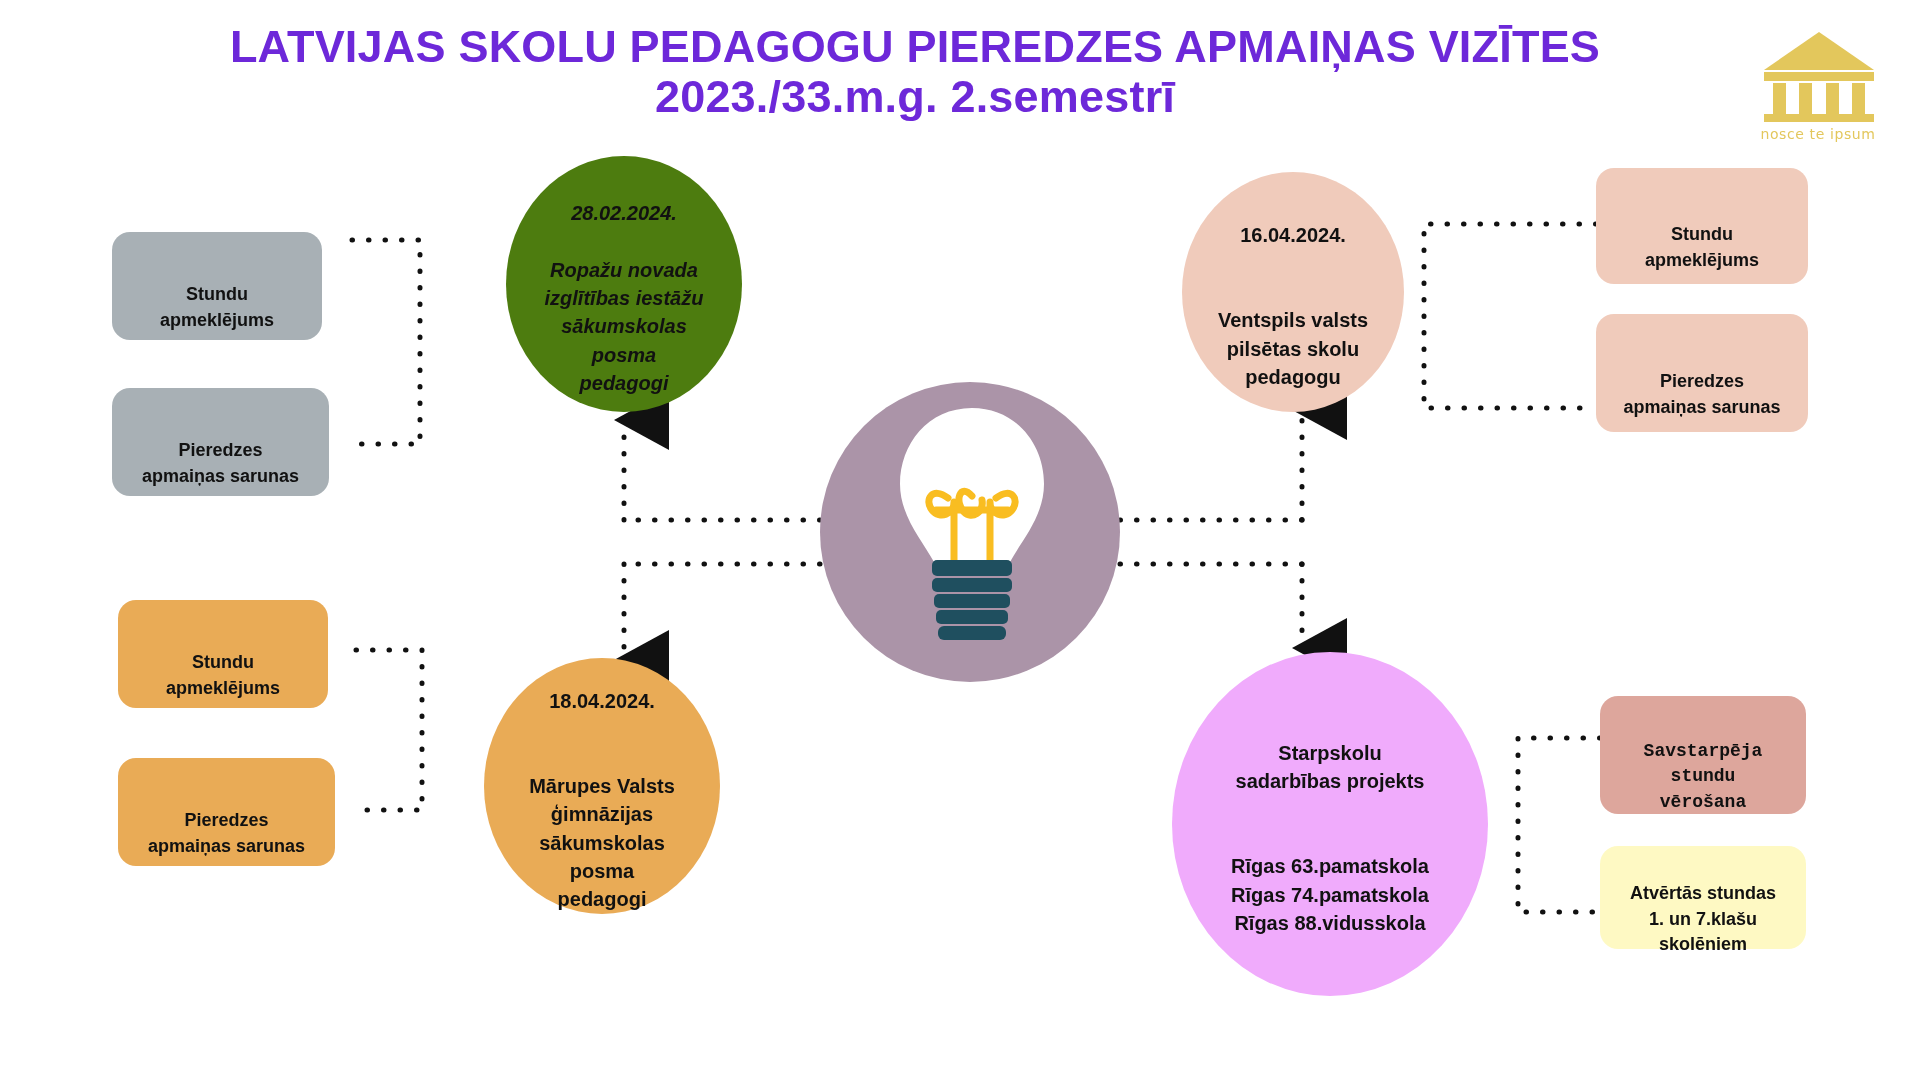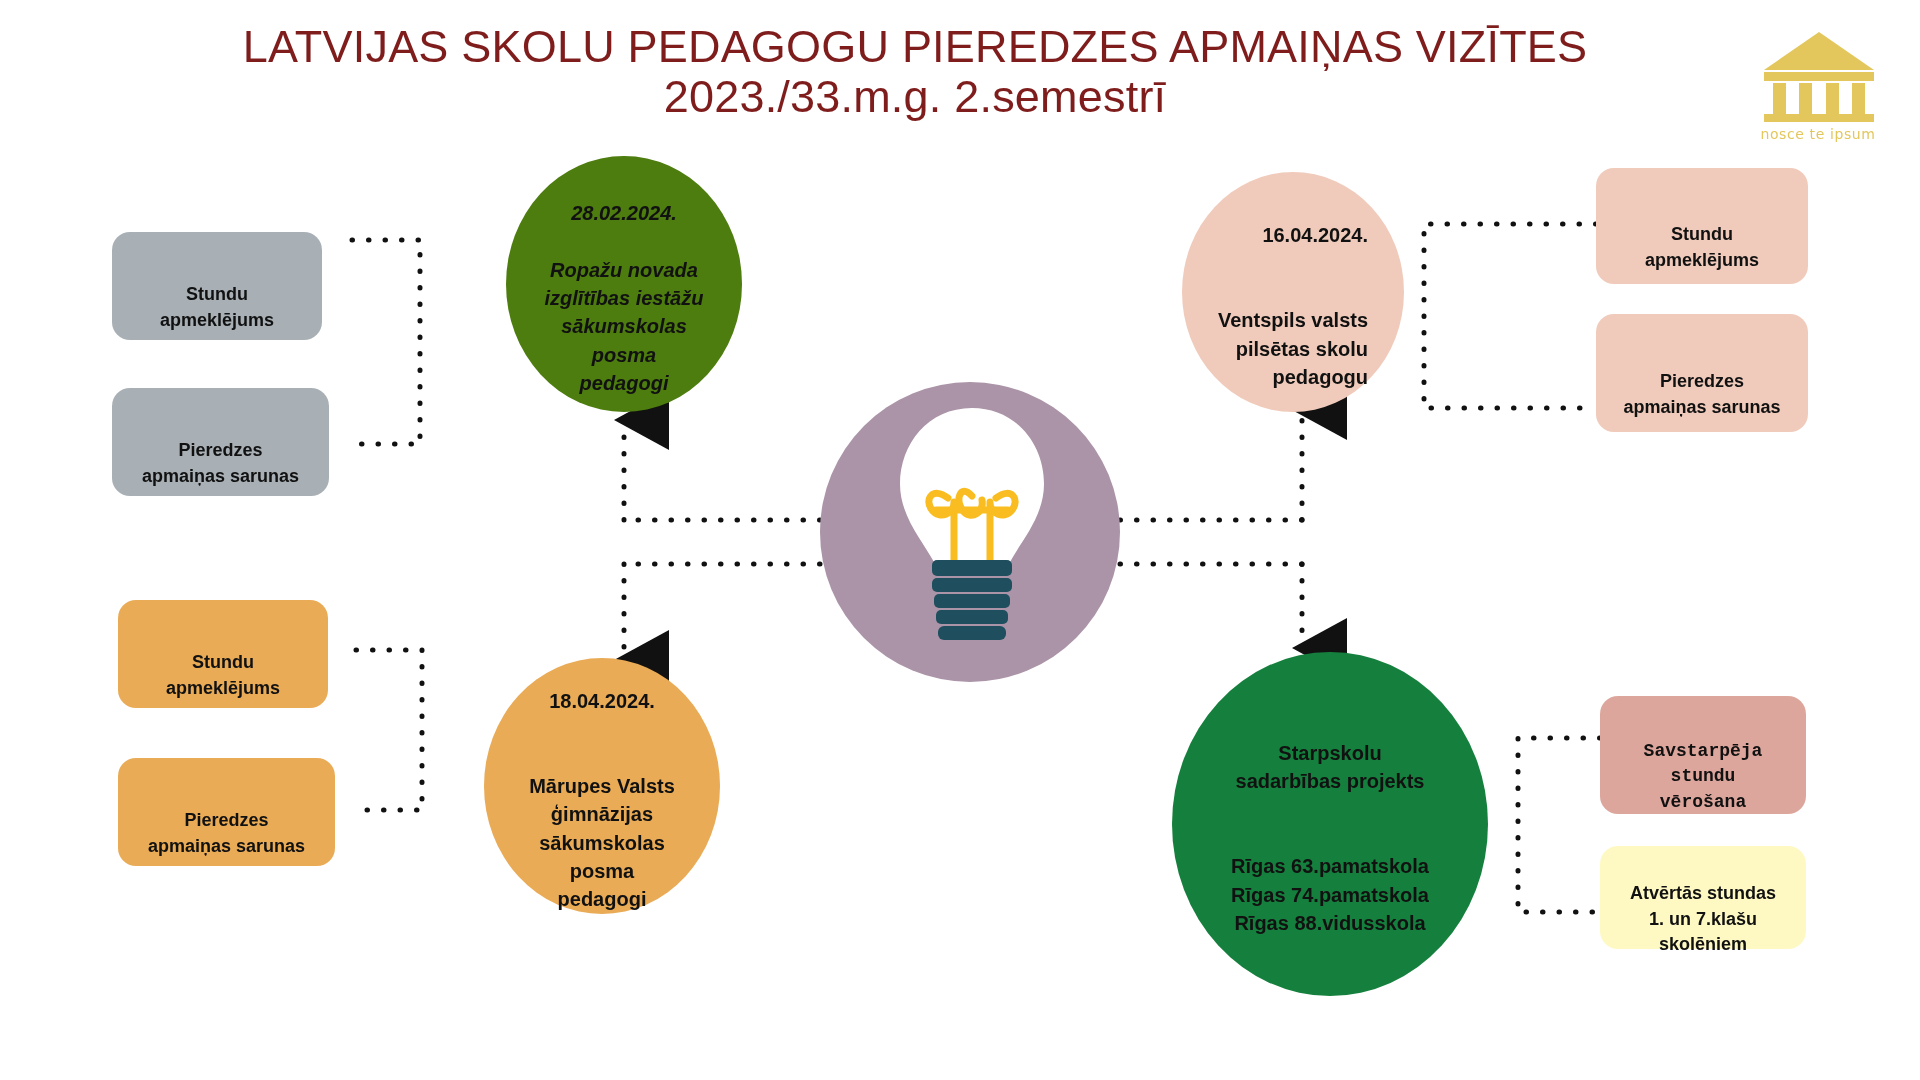--- a/index.html
+++ b/index.html
@@ -23,22 +23,22 @@
     width: 1920px;
     height: 160px;
   }
   #title-block {
     position: absolute;
     left: 90px; top: 22px;
     width: 1650px;
     text-align: center;
   }
   .title-line {
-    font-weight: normal;
-    color: #7f1d1d;
+    font-weight: bold;
+    color: #6d28d9;
     letter-spacing: 0.2px;
     line-height: 1.12;
   }
   #title-line-1 {
     font-size: 45px;
     font-stretch: condensed;
   }
   #title-line-2 {
     font-size: 45px;
   }
@@ -228,30 +228,30 @@
   <div class="etext">
     <span>18.04.2024.</span><br><br>
     <span>Mārupes Valsts
 ģimnāzijas
 sākumskolas
 posma
 pedagogi</span>
   </div>
 </div>
 
-<div class="ellipse" style="left:1182px; top:172px; width:222px; height:240px; background:#f0cbbb;text-align:right;">
+<div class="ellipse" style="left:1182px; top:172px; width:222px; height:240px; background:#f0cbbb;">
   <div class="etext">
     <span>16.04.2024.</span><br><br>
     <span>Ventspils valsts
 pilsētas skolu
 pedagogu</span>
   </div>
 </div>
 
-<div class="ellipse" style="left:1172px; top:652px; width:316px; height:344px; background:#15803d;">
+<div class="ellipse" style="left:1172px; top:652px; width:316px; height:344px; background:#f0abfc;">
   <div class="etext">
     <span>Starpskolu
 sadarbības projekts</span><br><br>
     <span>Rīgas 63.pamatskola
 Rīgas 74.pamatskola
 Rīgas 88.vidusskola</span>
   </div>
 </div>
 
 <div class="pill" style="left:112px; top:232px; width:210px; height:108px; background:#a8b0b5;">

